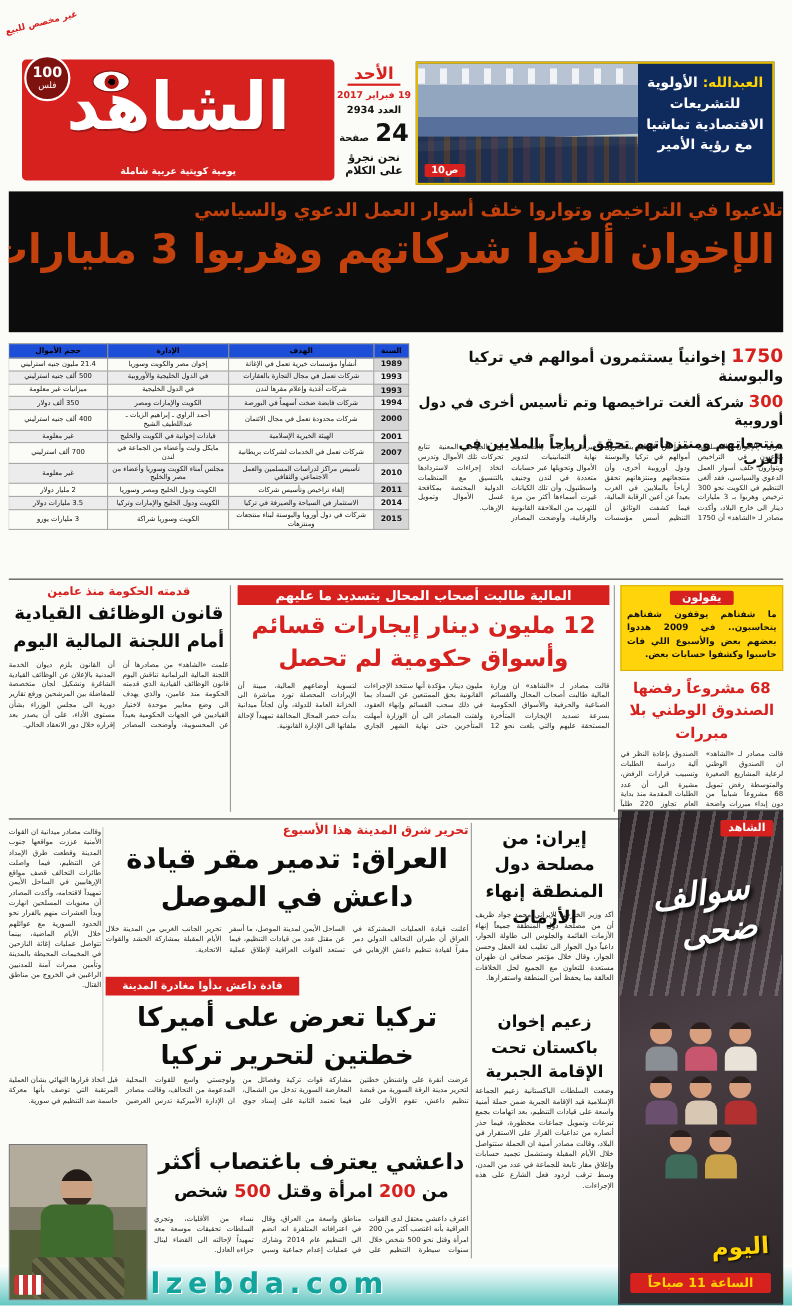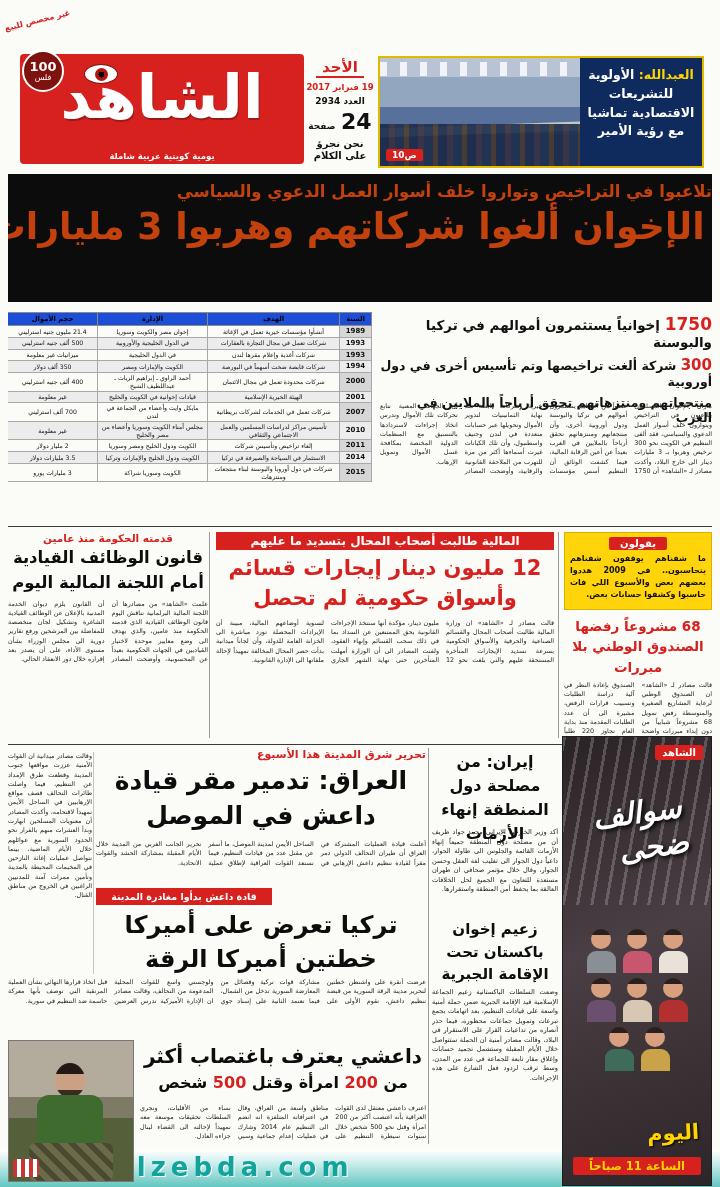--- a/index.html
+++ b/index.html
@@ -295,21 +295,21 @@
   <div class="abs hdiv" style="left:8px;top:744px;width:704px"></div>
 
   <div class="abs vdiv" style="left:428px;top:748px;height:396px"></div>
   <div class="abs vdiv" style="left:93px;top:752px;height:222px;border-color:#c5c5c5"></div>
 
   <div class="abs" id="iraqKick">تحرير شرق المدينة هذا الأسبوع</div>
   <div class="abs" id="iraqHl">العراق: تدمير مقر قيادة داعش في الموصل</div>
   <div class="abs bt" id="iraqSide">وقالت مصادر ميدانية ان القوات الأمنية عززت مواقعها جنوب المدينة وقطعت طرق الإمداد عن التنظيم، فيما واصلت طائرات التحالف قصف مواقع الإرهابيين في الساحل الأيمن تمهيداً لاقتحامه، وأكدت المصادر أن معنويات المسلحين انهارت وبدأ العشرات منهم بالفرار نحو الحدود السورية مع عوائلهم خلال الأيام الماضية، بينما تتواصل عمليات إغاثة النازحين في المخيمات المحيطة بالمدينة وتأمين ممرات آمنة للمدنيين الراغبين في الخروج من مناطق القتال.</div>
   <div class="abs bt cols3" id="iraqBody">أعلنت قيادة العمليات المشتركة في العراق أن طيران التحالف الدولي دمر مقراً لقيادة تنظيم داعش الإرهابي في الساحل الأيمن لمدينة الموصل، ما أسفر عن مقتل عدد من قيادات التنظيم، فيما تستعد القوات العراقية لإطلاق عملية تحرير الجانب الغربي من المدينة خلال الأيام المقبلة بمشاركة الحشد والقوات الاتحادية.</div>
   <div class="abs" id="daeshBand">قادة داعش بدأوا مغادرة المدينة</div>
-  <div class="abs" id="turkeyHl">تركيا تعرض على أميركا خطتين أميركا الرقة</div>
+  <div class="abs" id="turkeyHl">تركيا تعرض على أميركا خطتين لتحرير تركيا</div>
   <div class="abs bt cols4" id="turkeyBody">عرضت أنقرة على واشنطن خطتين لتحرير مدينة الرقة السورية من قبضة تنظيم داعش، تقوم الأولى على مشاركة قوات تركية وفصائل من المعارضة السورية تدخل من الشمال، فيما تعتمد الثانية على إسناد جوي ولوجستي واسع للقوات المحلية المدعومة من التحالف، وقالت مصادر ان الإدارة الأميركية تدرس العرضين قبل اتخاذ قرارها النهائي بشأن العملية المرتقبة التي توصف بأنها معركة حاسمة ضد التنظيم في سورية.</div>
 
   <div class="abs" id="milPhoto">
     <div class="m-head"></div>
     <div class="m-torso"></div>
     <div class="m-legs"></div>
     <div class="m-cloth"></div>
   </div>
   <div class="abs" id="milHl1">داعشي يعترف باغتصاب أكثر</div>
   <div class="abs" id="milHl2">

